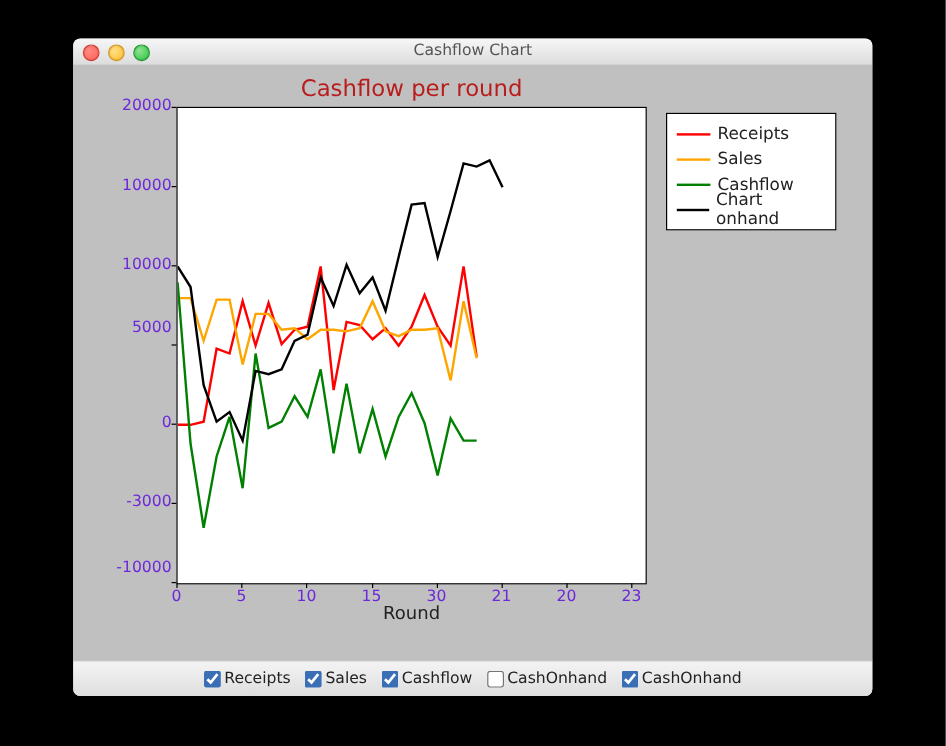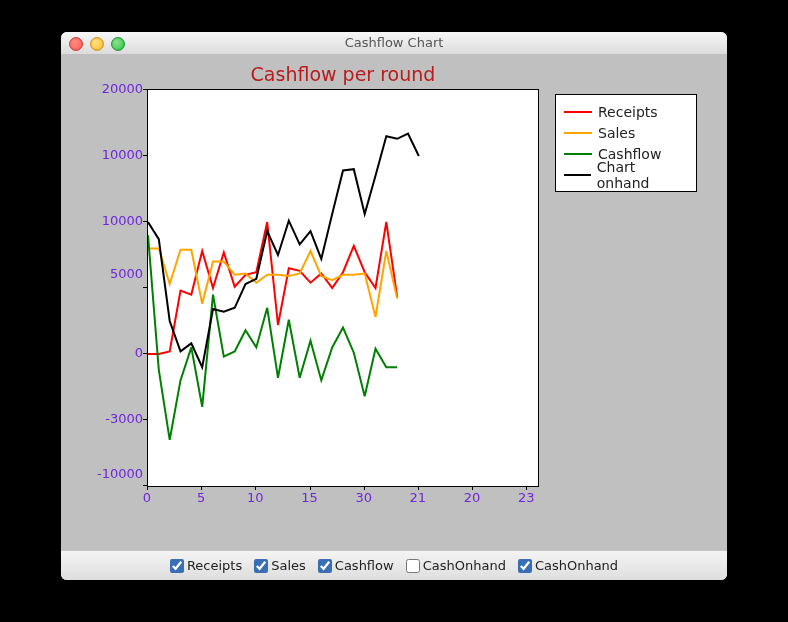--- a/index.html
+++ b/index.html
@@ -153,20 +153,21 @@
           <div class="xtick" style="left: 281.667px;">30</div>
           <div class="tickmark" style="left: 296.667px; top: 426px; width: 1px; height: 4px;"></div>
           <div class="xtick" style="left: 335.833px;">21</div>
           <div class="tickmark" style="left: 350.833px; top: 426px; width: 1px; height: 4px;"></div>
           <div class="xtick" style="left: 390px;">20</div>
           <div class="tickmark" style="left: 405px; top: 426px; width: 1px; height: 4px;"></div>
           <div class="xtick" style="left: 444.167px;">23</div>
           <div class="tickmark" style="left: 459.167px; top: 426px; width: 1px; height: 4px;"></div>
         </div>
 
+      <div class="xlabel">Round</div>
 
       <div class="legend" id="legend">
           <div class="legend-row">
             <span class="legend-line" style="border-color: rgb(255, 0, 0);"></span>
             <span>Receipts</span>
           </div>
           <div class="legend-row">
             <span class="legend-line" style="border-color: rgb(255, 165, 0);"></span>
             <span>Sales</span>
           </div>

